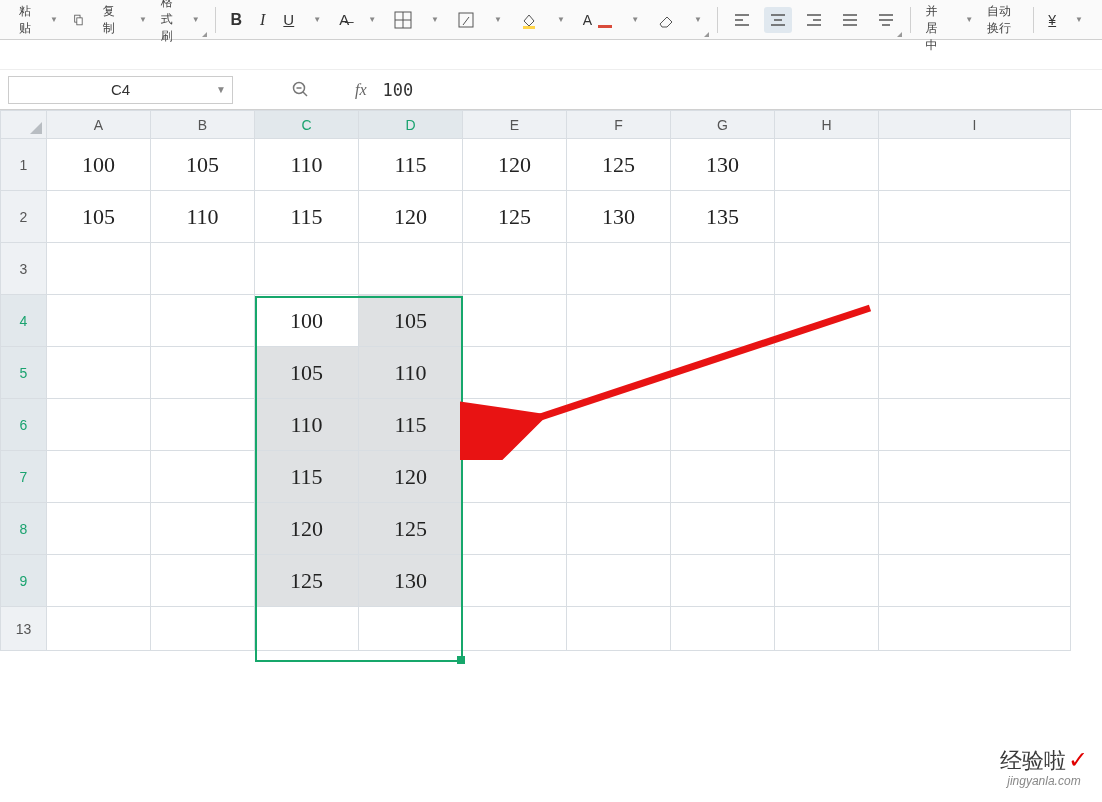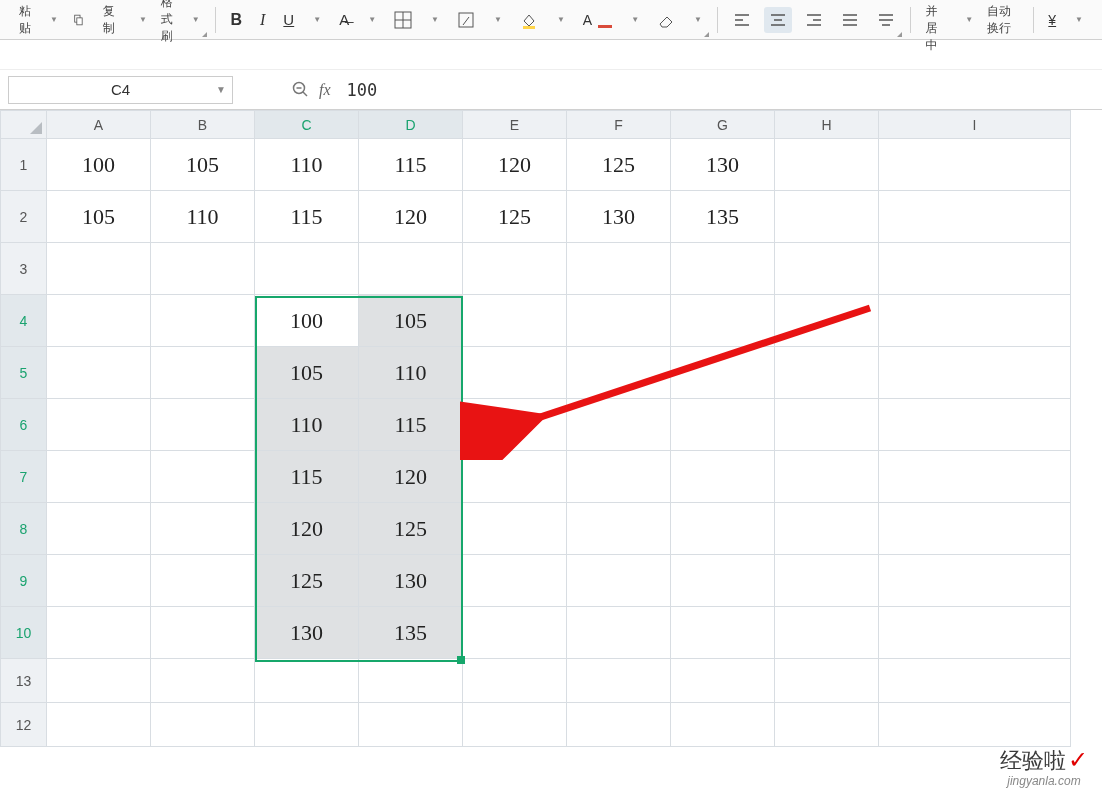--- a/index.html
+++ b/index.html
@@ -13,21 +13,21 @@
   .tb-label { font-size: 12px; color: #444; }
   .dd { font-size: 8px; color: #888; margin-left: 1px; }
   .icon-svg { width: 18px; height: 18px; display: inline-block; }
   .corner-tri { position: absolute; bottom: 2px; right: 6px; width:0; height:0; border-left: 5px solid transparent; border-bottom: 5px solid #999; }
   
   
   .formula-row { height: 40px; display: flex; align-items: center; border-bottom: 1px solid #d0d0d0; background: #fff; }
   .name-box { width: 225px; margin: 16px 8px; height: 28px; border: 1px solid #ccc; display: flex; align-items: center; justify-content: center; position: relative; font-size: 15px; color: #333; }
   .name-box .dd2 { position: absolute; right: 6px; color: #888; font-size: 10px; }
   .zoom-out-btn { width: 20px; height: 20px; margin-left: 50px; margin-right: 8px; display:flex; align-items:center; justify-content:center; cursor:pointer; color:#666; }
-  .fx { font-style: italic; font-family: "Times New Roman", serif; font-size: 16px; color: #666; margin-right: 12px; }
+  .fx { font-style: italic; font-family: "Times New Roman", serif; font-size: 16px; color: #666; margin-right: 12px; margin-left: 36px; }
   .formula-input { flex: 1; height: 28px; border: none; font-size: 17px; font-family: Consolas, monospace; padding: 0 4px; outline: none; color: #333; }
   
   
   .grid-area { position: relative; }
   .grid { border-collapse: collapse; table-layout: fixed; }
   .grid th, .grid td { border: 1px solid #d8dde2; font-weight: normal; }
   .col-head { height: 28px; background: #eef1f4; font-size: 14px; color: #555; text-align: center; }
   .col-head.sel { color: #1aa36f; background: #e2e8ec; }
   .row-head { width: 46px; background: #eef1f4; font-size: 14px; color: #555; text-align: center; }
   .row-head.sel { color: #1aa36f; background: #e2e8ec; }
@@ -328,45 +328,21 @@
           <td class="cell"></td>
     <td class="cell sel-fill">125</td>
     <td class="cell sel-fill">130</td>
     <td class="cell"></td>
           <td class="cell"></td>
           <td class="cell"></td>
           <td class="cell"></td>
           <td class="cell"></td>
         </tr>
   <tr>
-          <th class="row-head rh-tall sel">10</th>
-    <td class="cell"></td>
-          <td class="cell"></td>
-    <td class="cell sel-fill">130</td>
-    <td class="cell sel-fill">135</td>
-    <td class="cell"></td>
-          <td class="cell"></td>
-          <td class="cell"></td>
-          <td class="cell"></td>
-          <td class="cell"></td>
-        </tr>
-  <tr>
           <th class="row-head" style="height:44px;">13</th>
-    <td class="cell" style="height:44px;"></td>
-          <td class="cell" style="height:44px;"></td>
-          <td class="cell" style="height:44px;"></td>
-          <td class="cell" style="height:44px;"></td>
-          <td class="cell" style="height:44px;"></td>
-          <td class="cell" style="height:44px;"></td>
-          <td class="cell" style="height:44px;"></td>
-          <td class="cell" style="height:44px;"></td>
-          <td class="cell" style="height:44px;"></td>
-        </tr>
-  <tr>
-          <th class="row-head" style="height:44px;">12</th>
     <td class="cell" style="height:44px;"></td>
           <td class="cell" style="height:44px;"></td>
           <td class="cell" style="height:44px;"></td>
           <td class="cell" style="height:44px;"></td>
           <td class="cell" style="height:44px;"></td>
           <td class="cell" style="height:44px;"></td>
           <td class="cell" style="height:44px;"></td>
           <td class="cell" style="height:44px;"></td>
           <td class="cell" style="height:44px;"></td>
         </tr>

